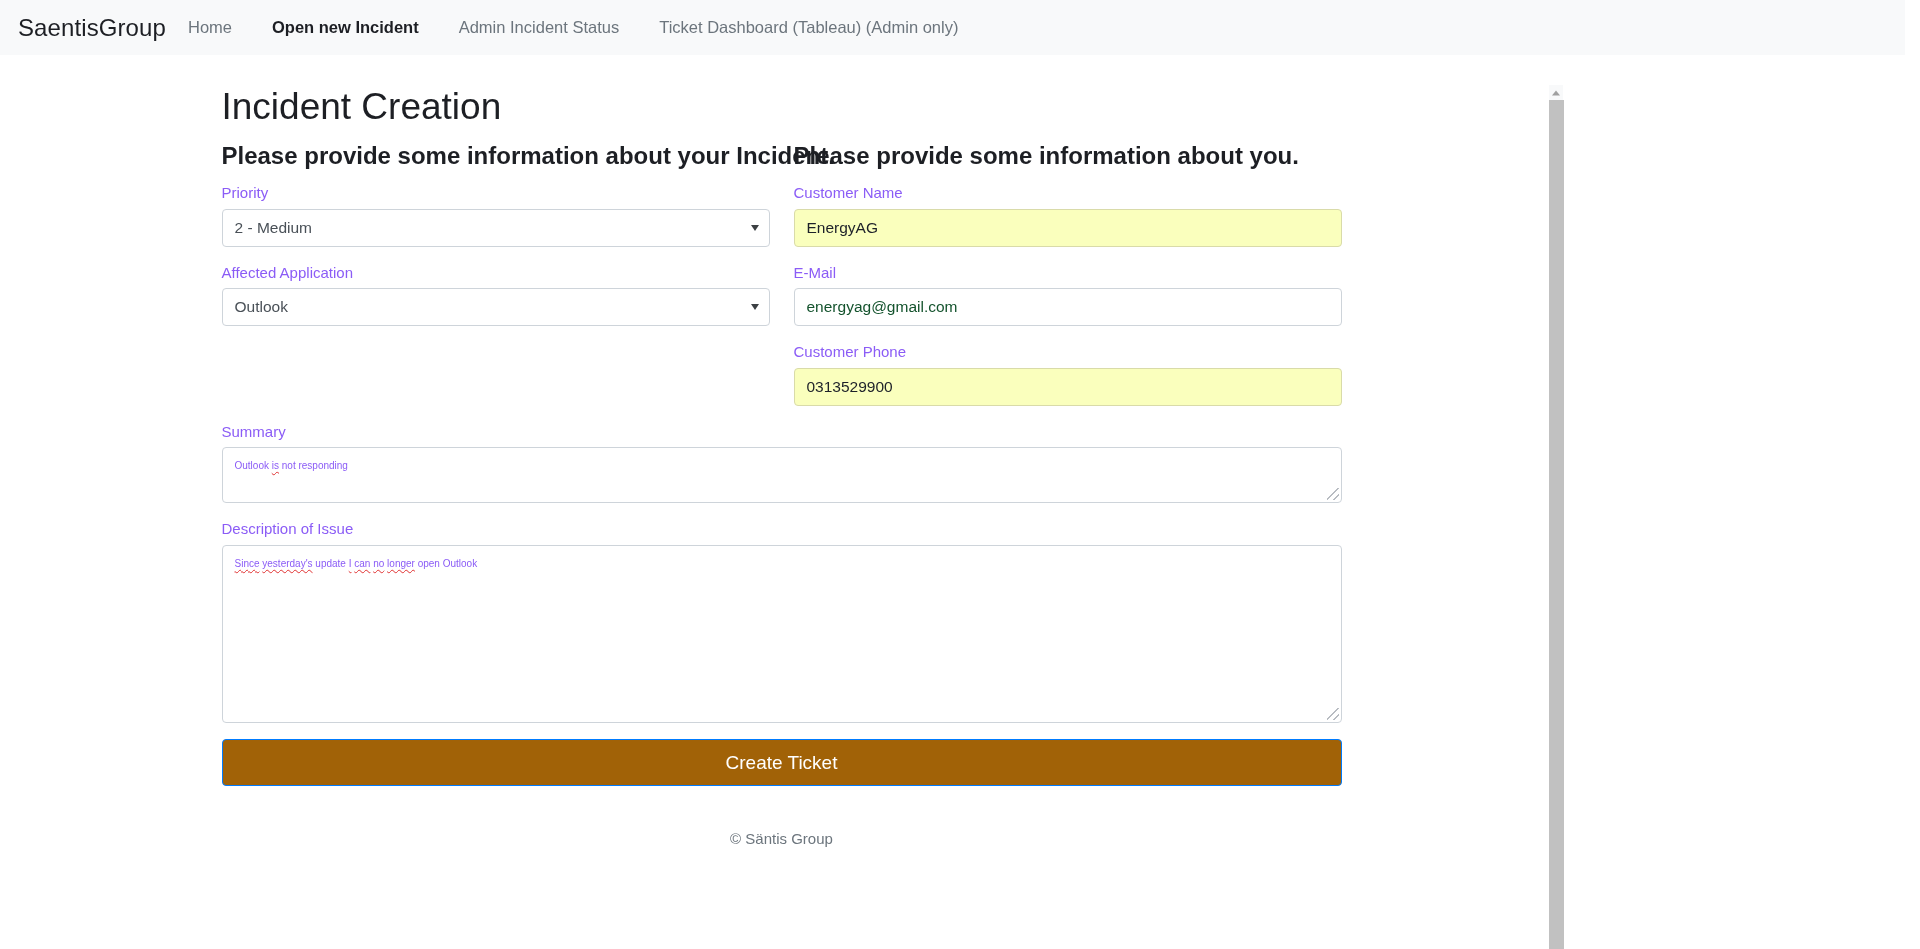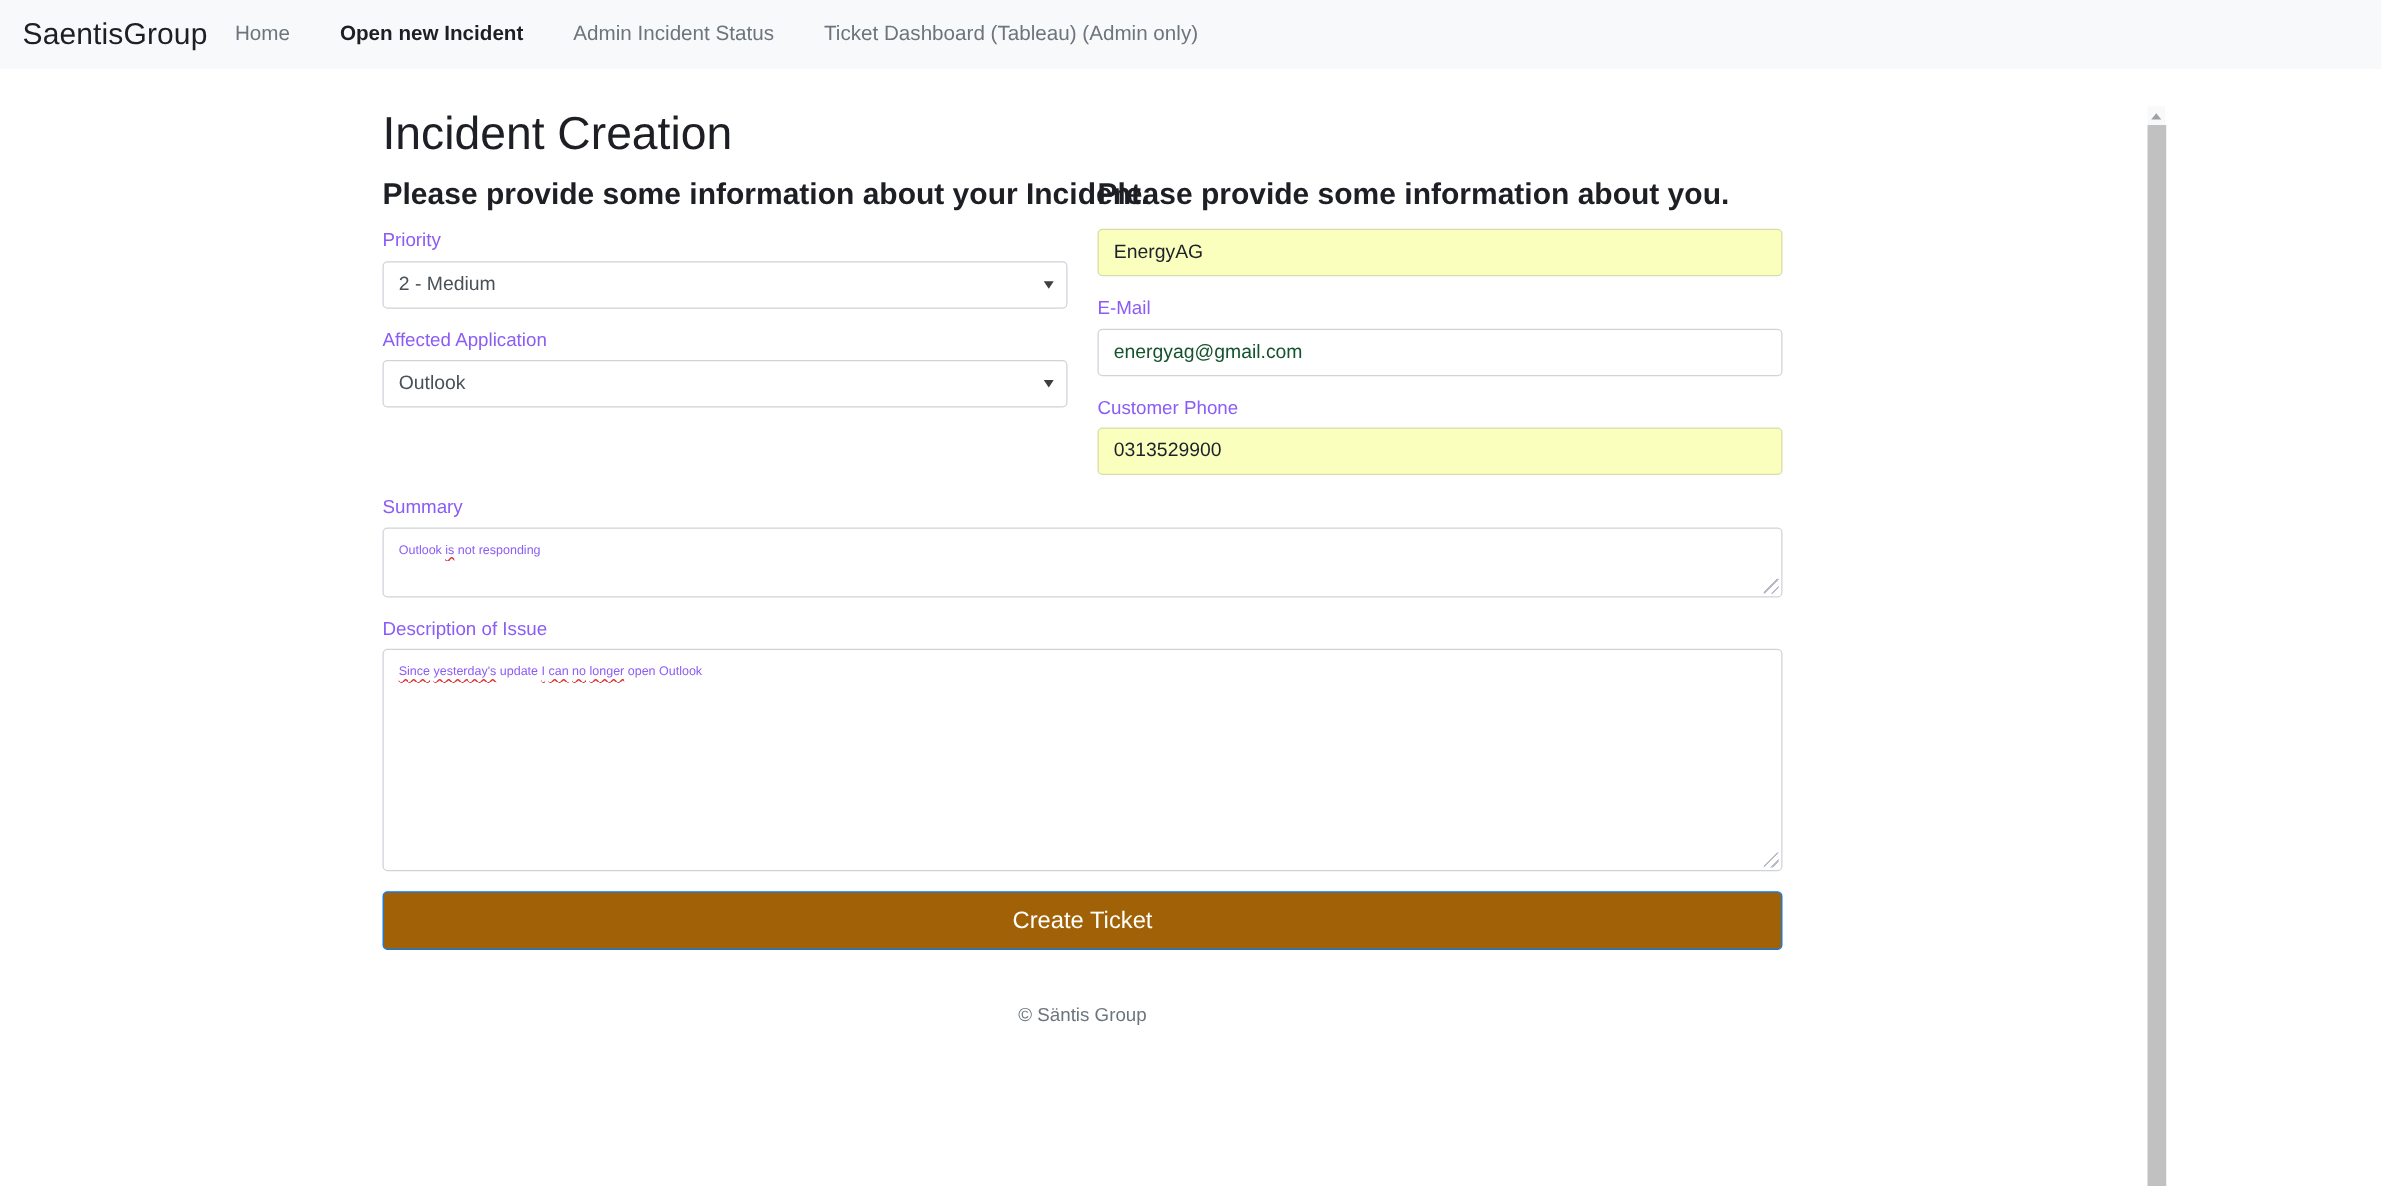--- a/index.html
+++ b/index.html
@@ -44,21 +44,21 @@
     text-decoration: none;
     white-space: nowrap;
   }
   .nav-link.active {
     color: #1d1f24;
     font-weight: 700;
   }
 
   
   .page {
-    width: 1732px;
+    width: 1563px;
     position: relative;
   }
   .container {
     width: 1144px;
     margin: 0 auto;
     padding-left: 12px;
     padding-right: 12px;
   }
 
   h1.page-title {
@@ -273,20 +273,21 @@
             <div class="select-box">Outlook</div>
             <span class="caret"></span>
           </div>
         </div>
       </div>
 
       <div class="col">
         <h2 class="section-heading">Please provide some information about you.</h2>
 
         <div class="form-group">
+          <label class="form-label">Customer Name</label>
           <input class="control autofilled" type="text" value="EnergyAG" style="">
         </div>
 
         <div class="form-group">
           <label class="form-label">E-Mail</label>
           <input class="control" type="text" value="energyag@gmail.com" style="">
         </div>
 
         <div class="form-group">
           <label class="form-label">Customer Phone</label>

